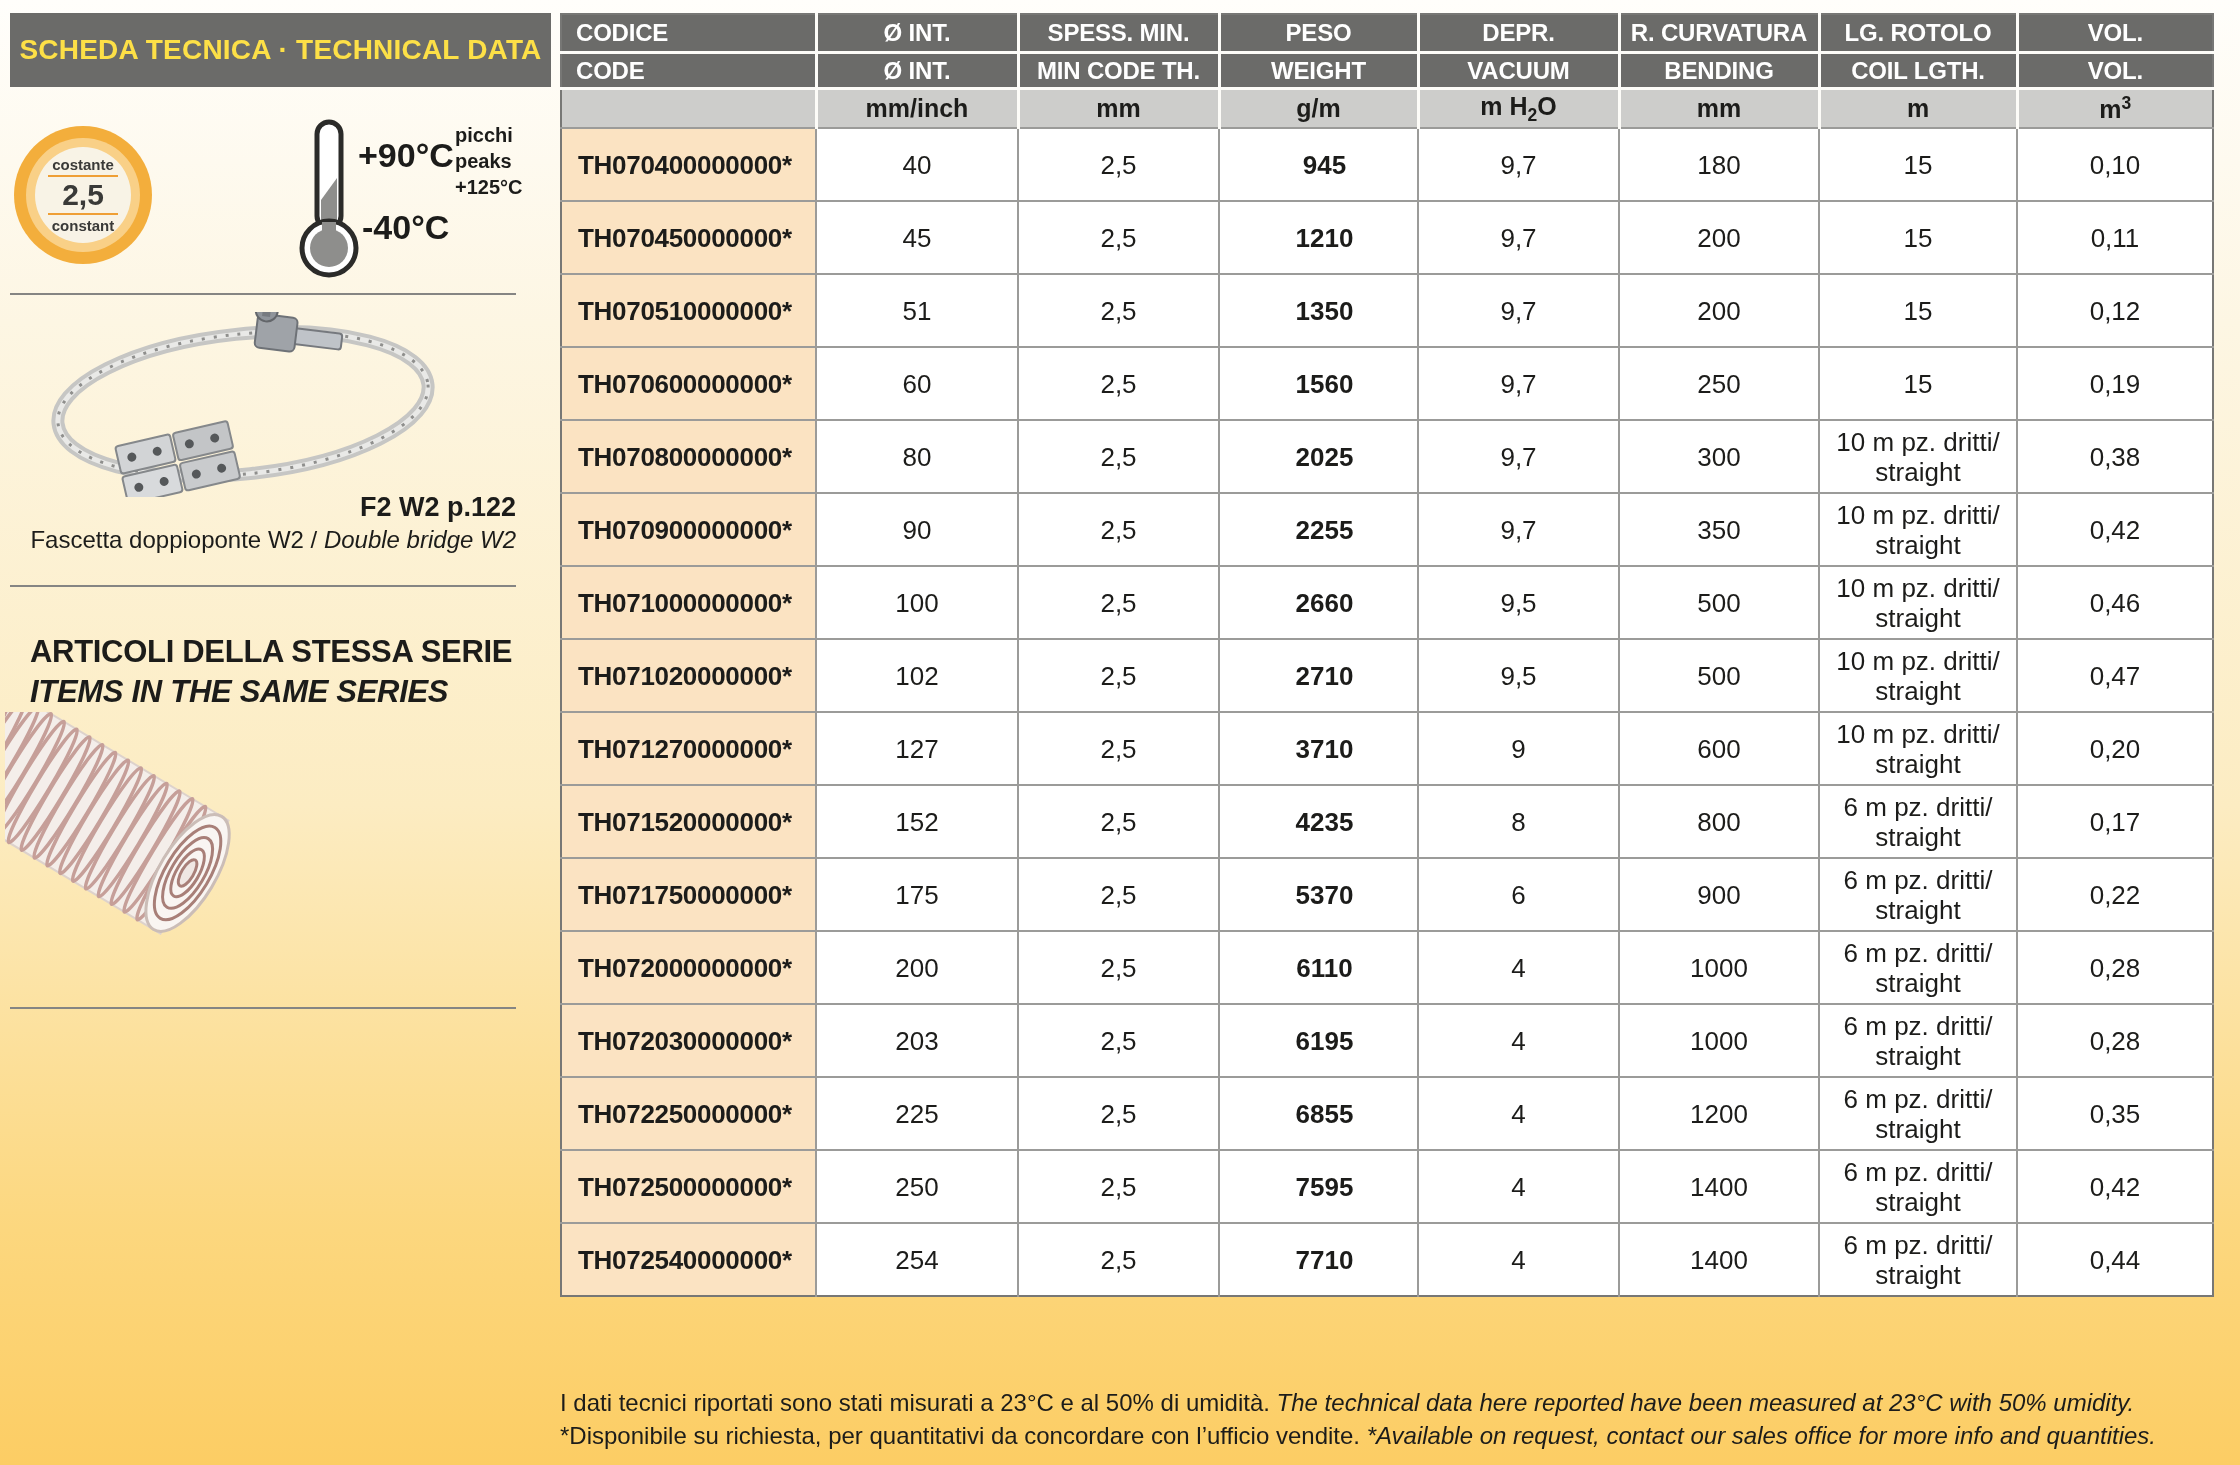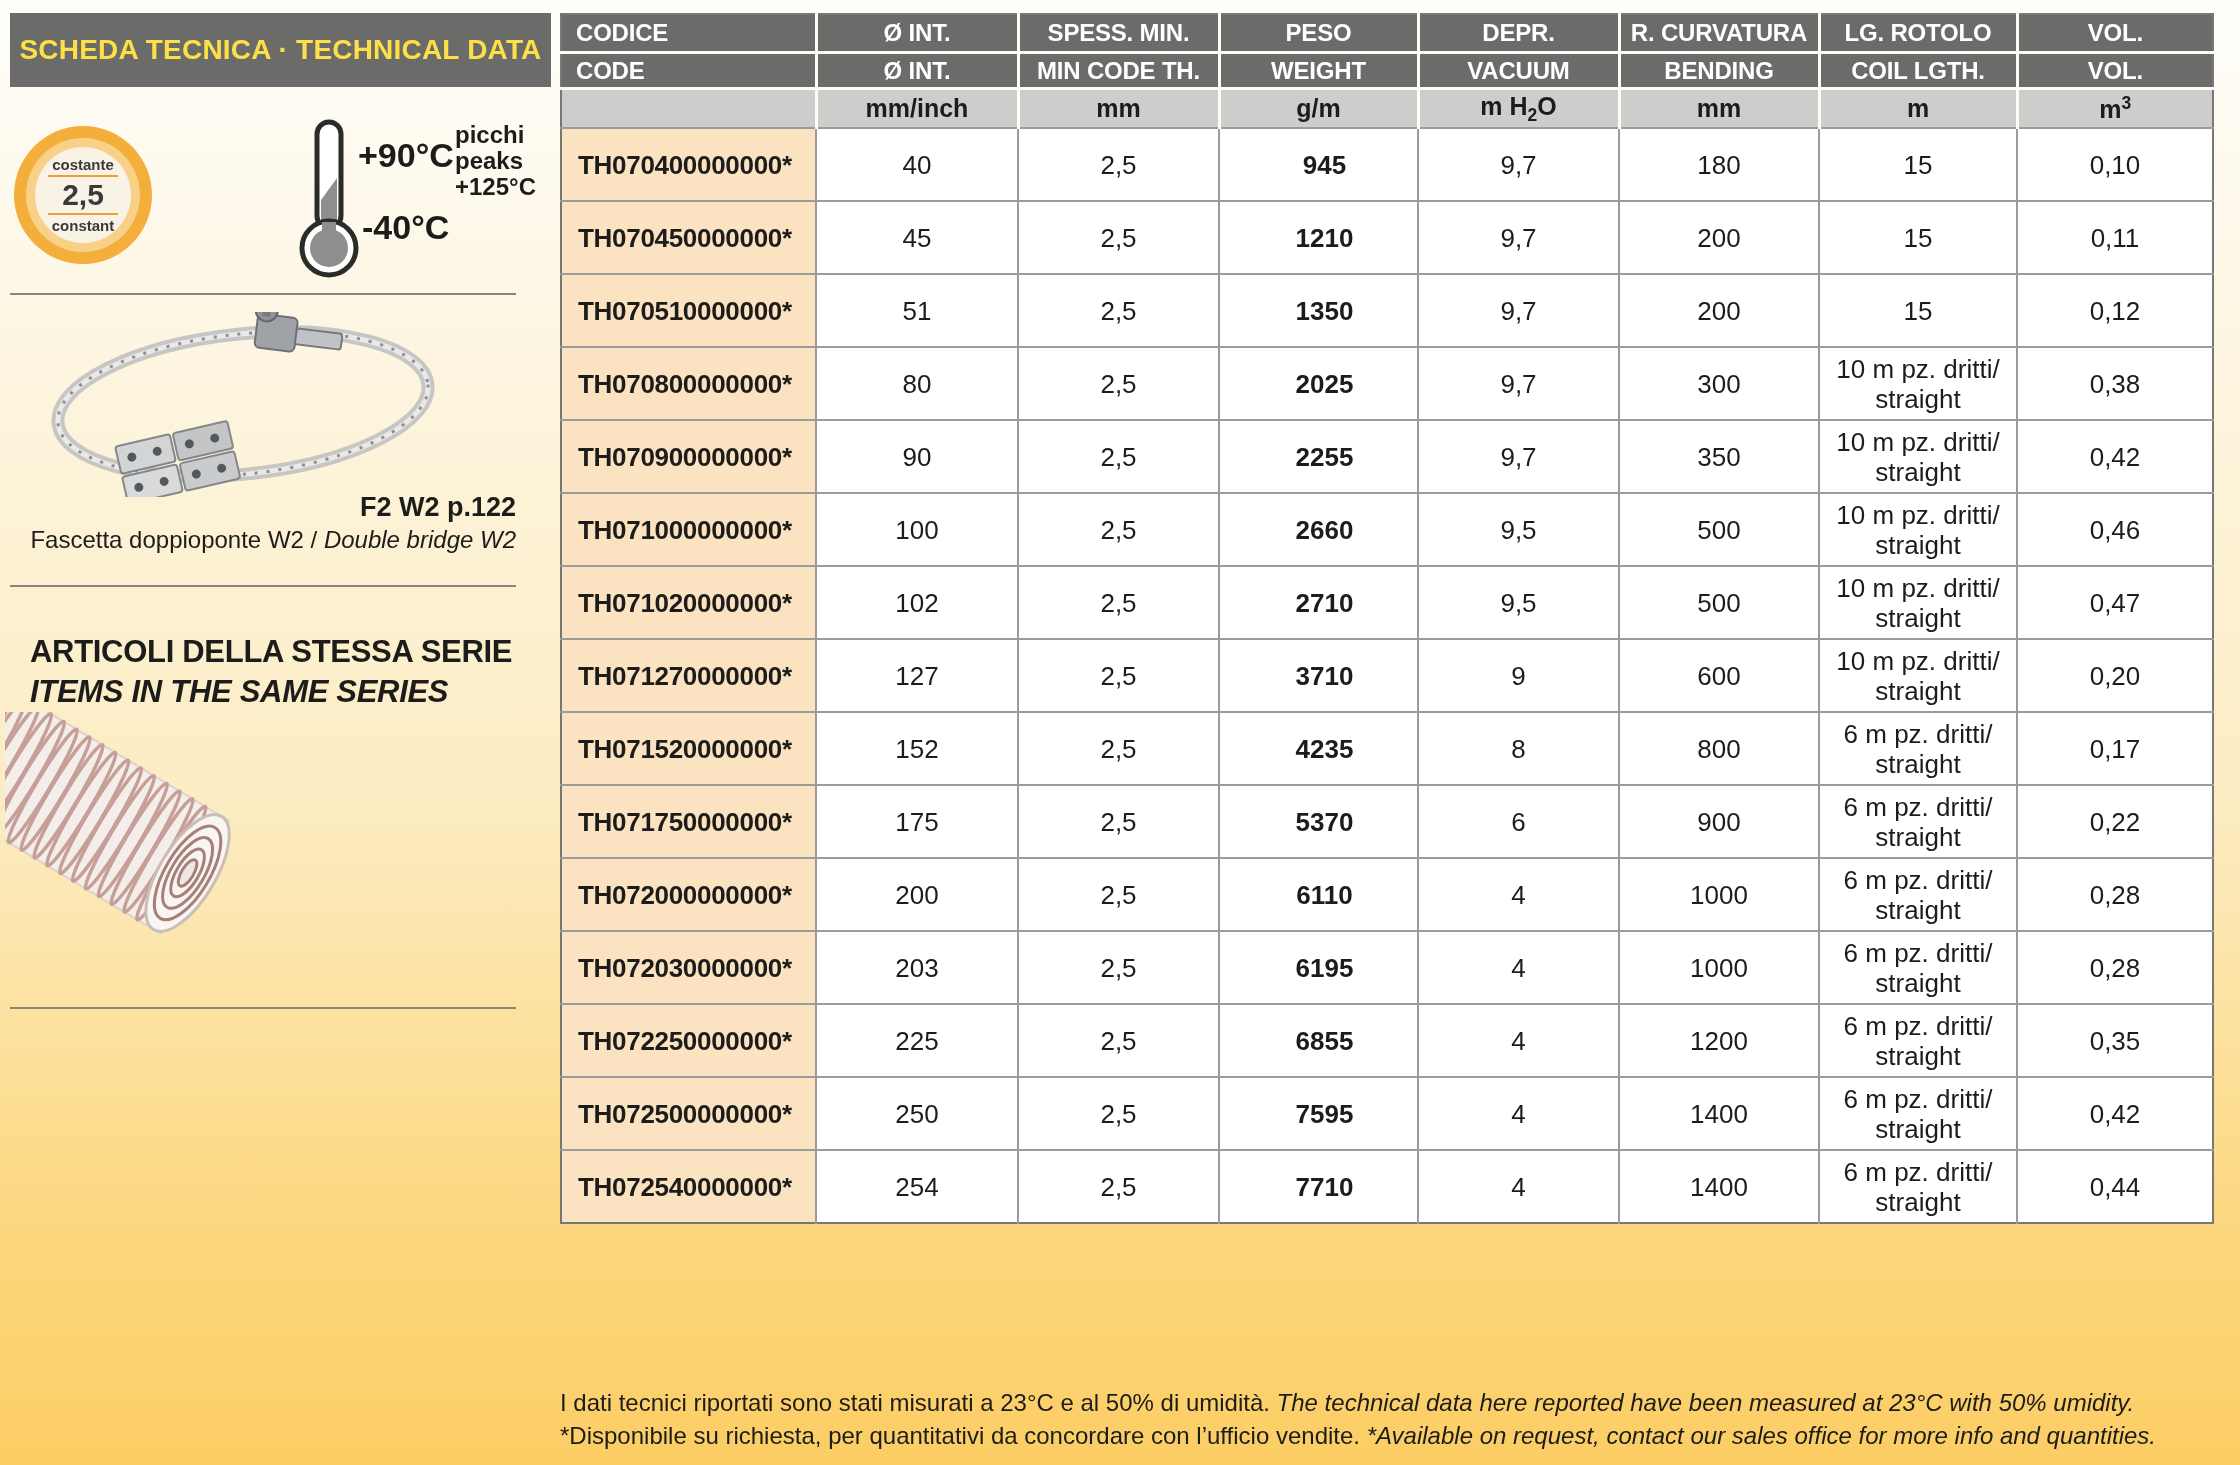--- a/index.html
+++ b/index.html
@@ -25,21 +25,21 @@
   .badge-mid{width:114px;height:114px;border-radius:50%;background:#f9d087;
     display:flex;align-items:center;justify-content:center;}
   .badge-inner{width:96px;height:96px;border-radius:50%;background:#f8f3e6;
     display:flex;flex-direction:column;align-items:center;justify-content:center;color:#3a3a38;}
   .badge-inner .small{font-size:15px;font-weight:bold;line-height:17px;}
   .badge-inner .val{font-size:30px;font-weight:bold;line-height:32px;}
   .badge-rule{width:70px;height:2px;background:#ef9f35;margin:2px 0;}
   .thermo{position:absolute;left:296px;top:118px;}
   .temp-max{position:absolute;left:358px;top:136px;font-size:34px;font-weight:bold;}
   .temp-min{position:absolute;left:362px;top:208px;font-size:34px;font-weight:bold;}
-  .temp-peaks{position:absolute;left:455px;top:122px;font-size:24px;font-weight:bold;line-height:26px;}
+  .temp-peaks{position:absolute;left:455px;top:122px;font-size:20px;font-weight:bold;line-height:26px;}
   .divider{position:absolute;left:10px;width:506px;height:2px;background:#858583;}
   .d1{top:293px;} .d2{top:585px;} .d3{top:1007px;}
   .clamp-img{position:absolute;left:28px;top:312px;}
   .clamp-ref{position:absolute;left:10px;top:492px;width:506px;text-align:right;
     font-size:27px;font-weight:bold;}
   .clamp-cap{position:absolute;left:10px;top:526px;width:506px;text-align:right;font-size:24px;}
   .clamp-cap .it{font-style:italic;}
   .series{position:absolute;left:30px;top:632px;font-size:31px;font-weight:bold;line-height:40px;letter-spacing:-.3px;}
   .series .en{font-style:italic;}
   .hose-img{position:absolute;left:5px;top:712px;}
@@ -253,20 +253,30 @@
           <td class="code-cell">TH070510000000*</td>
           <td>51</td>
           <td>2,5</td>
           <td class="weight-cell">1350</td>
           <td>9,7</td>
           <td>200</td>
           <td>15</td>
           <td>0,12</td>
         </tr>
         <tr>
+          <td class="code-cell">TH070600000000*</td>
+          <td>60</td>
+          <td>2,5</td>
+          <td class="weight-cell">1560</td>
+          <td>9,7</td>
+          <td>250</td>
+          <td>15</td>
+          <td>0,19</td>
+        </tr>
+        <tr>
           <td class="code-cell">TH070800000000*</td>
           <td>80</td>
           <td>2,5</td>
           <td class="weight-cell">2025</td>
           <td>9,7</td>
           <td>300</td>
           <td>10 m pz. dritti/<br>straight</td>
           <td>0,38</td>
         </tr>
         <tr>

